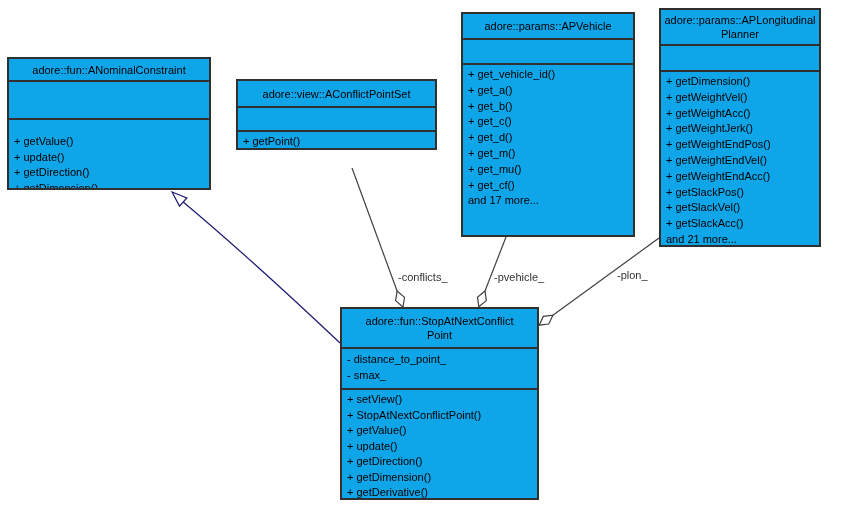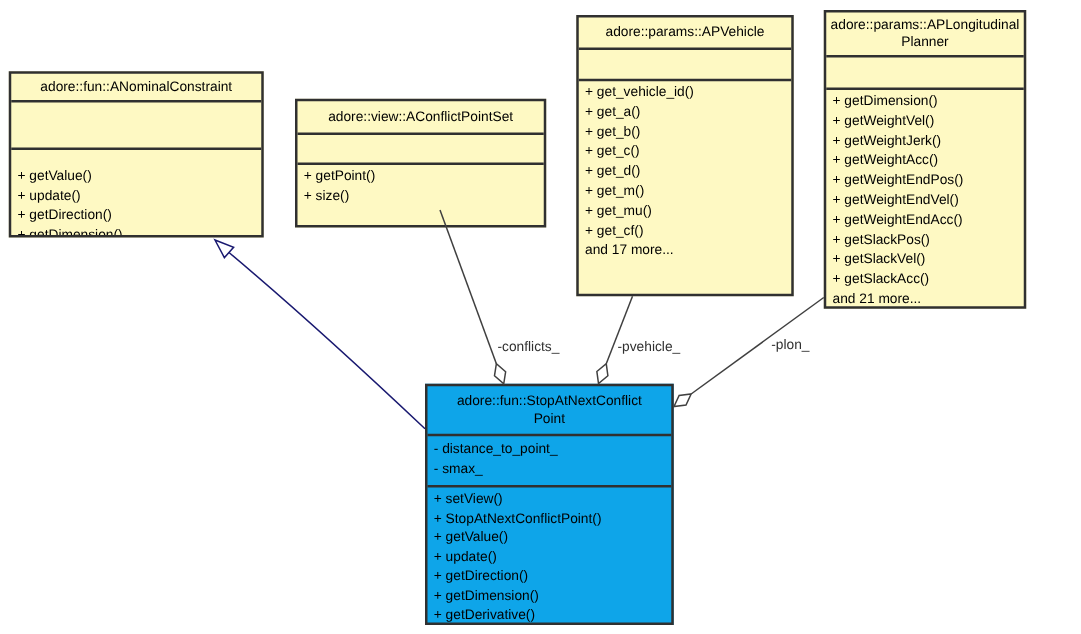--- a/index.html
+++ b/index.html
@@ -10,21 +10,21 @@
     background: #ffffff;
     font-family: "Liberation Sans", "DejaVu Sans", sans-serif;
     font-size: 11px;
     color: #000000;
     overflow: hidden;
   }
   .uml-box {
     position: absolute;
     box-sizing: border-box;
     border: 2px solid #303030;
-    background: #fef9c3;
+    background: #0ea5e9;
     display: flex;
     flex-direction: column;
   }
   .uml-box.highlight { background: #0ea5e9; }
   .uml-title {
     box-sizing: border-box;
     border-bottom: 2px solid #303030;
     display: flex;
     flex-direction: column;
     align-items: center;
@@ -75,21 +75,21 @@
     <div class="uml-attrs" style="height:26px;"></div>
     <div class="uml-methods">
       <div class="memline">+ getValue()</div>
       <div class="memline">+ update()</div>
       <div class="memline">+ getDirection()</div>
       <div class="memline">+ getDimension()</div>
       <div class="memline">+ getDerivative()</div>
     </div>
   </div>
 
-  <div class="uml-box" style="left:236px; top:79px; width:201px; height:103px;">
+  <div class="uml-box" style="left:236px; top:79px; width:201px; height:71px;">
     <div class="uml-title" style="height:27px;">
       <div>adore::view::AConflictPointSet</div>
     </div>
     <div class="uml-attrs" style="height:24px;"></div>
     <div class="uml-methods">
       <div class="memline">+ getPoint()</div>
       <div class="memline">+ size()</div>
     </div>
   </div>
 
@@ -113,22 +113,22 @@
 
   <div class="uml-box" style="left:659px; top:8px; width:162px; height:239px;">
     <div class="uml-title" style="height:36px;">
       <div>adore::params::APLongitudinal</div>
       <div>Planner</div>
     </div>
     <div class="uml-attrs" style="height:26px;"></div>
     <div class="uml-methods tight">
       <div class="memline">+ getDimension()</div>
       <div class="memline">+ getWeightVel()</div>
+      <div class="memline">+ getWeightAcc()</div>
       <div class="memline">+ getWeightJerk()</div>
-      <div class="memline">+ getWeightAcc()</div>
       <div class="memline">+ getWeightEndPos()</div>
       <div class="memline">+ getWeightEndVel()</div>
       <div class="memline">+ getWeightEndAcc()</div>
       <div class="memline">+ getSlackPos()</div>
       <div class="memline">+ getSlackVel()</div>
       <div class="memline">+ getSlackAcc()</div>
       <div class="memline">and 21 more...</div>
     </div>
   </div>
 

